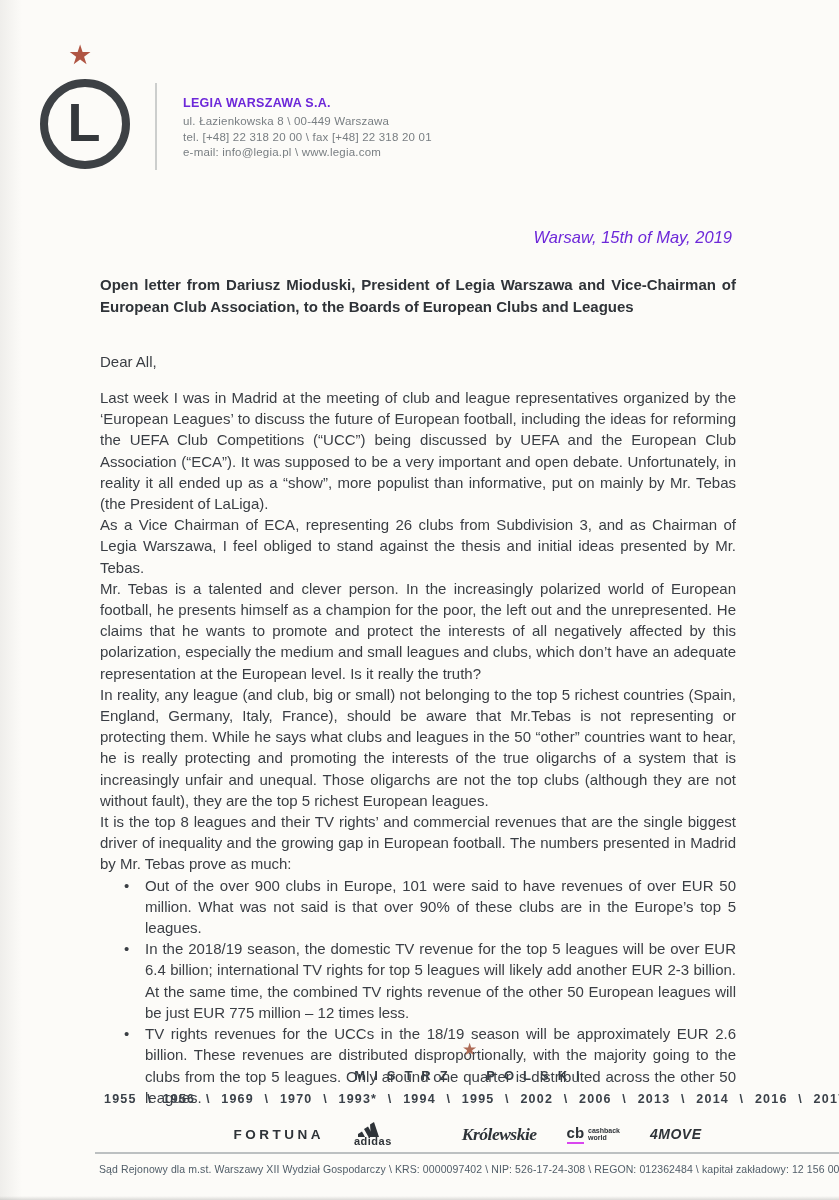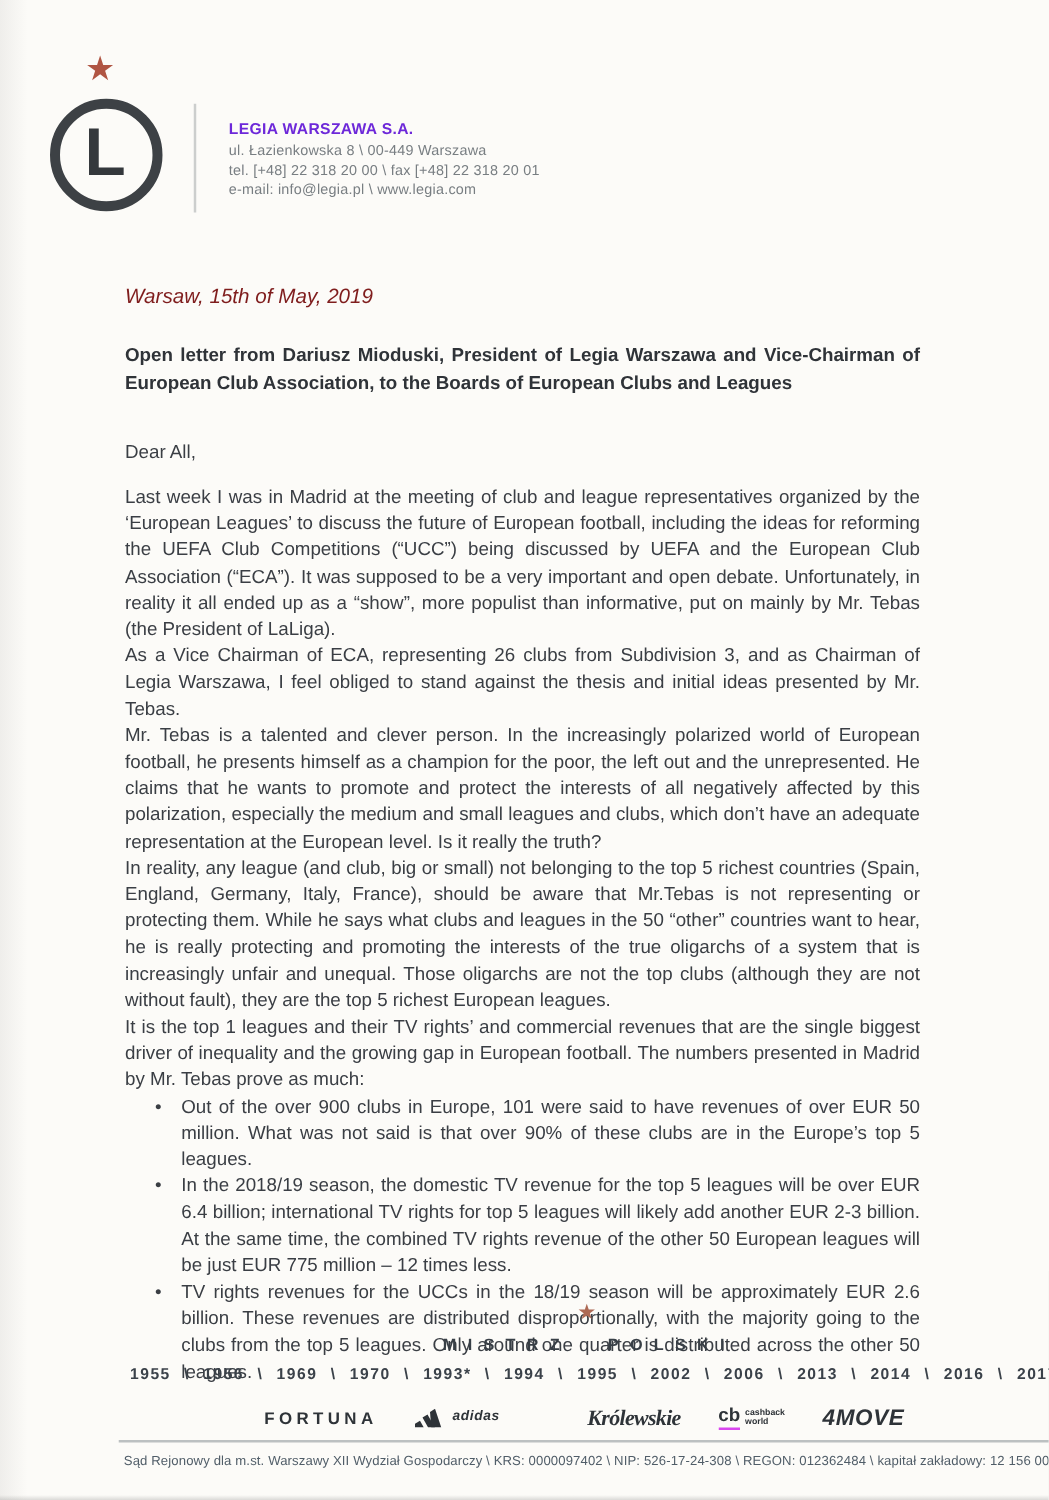--- a/index.html
+++ b/index.html
@@ -27,21 +27,21 @@
     font-size:54px; font-weight:bold; color:#34383c; line-height:1;
     transform:translate(-1px,-2px);
   }
   .lh-divider { position:absolute; left:155px; top:83px; width:2px; height:87px; background:#cccecd; }
   .lh-text { position:absolute; left:183px; top:96px; color:#787e82; }
   .lh-text .company { font-weight:bold; font-size:12.5px; color:#6d28d9; letter-spacing:0.3px; margin-bottom:4px; }
   .lh-text .line { font-size:11.5px; line-height:15.5px; letter-spacing:0.2px; }
 
   
   .letter { position:absolute; left:100px; top:228px; width:636px; }
-  .dateline { text-align:left; font-style:italic; font-size:16.5px; color:#7f1d1d; padding-right:4px; }
+  .dateline { text-align:right; font-style:italic; font-size:16.5px; color:#6d28d9; padding-right:4px; }
   .title {
     margin-top:27px; font-weight:bold; font-size:15px; line-height:22px;
     color:#2f3338; text-align:justify; text-align-last:left;
   }
   .salutation { margin-top:35px; font-size:15px; }
   .paragraphs { margin-top:17px; }
   .paragraphs p {
     font-size:15px; line-height:21.2px; text-align:justify; text-align-last:left;
   }
   ul.bullets { list-style:none; }
@@ -60,27 +60,27 @@
   .ft-mistrz { position:absolute; left:0; right:0; top:1068px; text-align:center;
     padding-left:104px; font-weight:bold; font-size:13px; color:#383f46;
     letter-spacing:9px; word-spacing:17px; }
   .ft-years { position:absolute; left:104px; top:1092px; width:735px; overflow:hidden;
     white-space:nowrap; font-weight:bold; font-size:12.5px; color:#3a4149;
     letter-spacing:1.2px; word-spacing:6px; }
   .ft-sponsors { position:absolute; left:0; right:0; top:1118px; height:32px;
     display:flex; align-items:center; justify-content:center; gap:30px;
     padding-left:96px; color:#2e3338; }
   .sp-fortuna { font-weight:bold; font-size:13.5px; letter-spacing:3.5px; }
-  .sp-adidas { display:flex; flex-direction:row; align-items:center; gap:0;font-style:italic; }
+  .sp-adidas { display:flex; flex-direction:column; align-items:center; gap:0; }
   .sp-adidas .word { font-weight:bold; font-size:11px; letter-spacing:0.5px; margin-top:-2px; }
   .sp-krolewskie { font-family:"Liberation Serif", serif; font-weight:bold; font-style:italic; font-size:17.5px; letter-spacing:-0.5px;margin-left:40px; }
   .sp-cashback { display:flex; align-items:center; gap:4px; }
   .sp-cashback .cb { font-weight:bold; font-size:15px; border-bottom:2px solid #d946ef; padding-bottom:1px; }
   .sp-cashback .stack { display:flex; flex-direction:column; font-weight:bold; font-size:7px; line-height:7.5px; }
-  .sp-4move { font-weight:bold; font-style:italic; font-size:18px; letter-spacing:0.5px; }
+  .sp-4move { font-weight:bold; font-style:italic; font-size:14px; letter-spacing:0.5px; }
   .ft-rule { position:absolute; left:95px; top:1152px; width:744px; height:2px; background:#9aa0a3; opacity:0.65; }
   .ft-legal { position:absolute; left:99px; top:1163px; width:740px; overflow:hidden;
     white-space:nowrap; font-size:10.5px; color:#505d68; letter-spacing:0.1px; }
 </style>
 </head>
 <body>
 
 <div class="page">
 
   <div class="edge-left"></div>
@@ -100,21 +100,21 @@
 
   <div class="letter">
     <div class="dateline">Warsaw, 15th of May, 2019</div>
     <div class="title">Open letter from Dariusz Mioduski, President of Legia Warszawa and Vice-Chairman of European Club Association, to the Boards of European Clubs and Leagues</div>
     <div class="salutation">Dear All,</div>
     <div class="paragraphs" id="paragraphs">
         <p>Last week I was in Madrid at the meeting of club and league representatives organized by the ‘European Leagues’ to discuss the future of European football, including the ideas for reforming the UEFA Club Competitions (“UCC”) being discussed by UEFA and the European Club Association (“ECA”). It was supposed to be a very important and open debate. Unfortunately, in reality it all ended up as a “show”, more populist than informative, put on mainly by Mr. Tebas (the President of LaLiga).</p>
         <p>As a Vice Chairman of ECA, representing 26 clubs from Subdivision 3, and as Chairman of Legia Warszawa, I feel obliged to stand against the thesis and initial ideas presented by Mr. Tebas.</p>
         <p>Mr. Tebas is a talented and clever person. In the increasingly polarized world of European football, he presents himself as a champion for the poor, the left out and the unrepresented. He claims that he wants to promote and protect the interests of all negatively affected by this polarization, especially the medium and small leagues and clubs, which don’t have an adequate representation at the European level. Is it really the truth?</p>
         <p>In reality, any league (and club, big or small) not belonging to the top 5 richest countries (Spain, England, Germany, Italy, France), should be aware that Mr.Tebas is not representing or protecting them. While he says what clubs and leagues in the 50 “other” countries want to hear, he is really protecting and promoting the interests of the true oligarchs of a system that is increasingly unfair and unequal. Those oligarchs are not the top clubs (although they are not without fault), they are the top 5 richest European leagues.</p>
-        <p>It is the top 1 leagues and their TV rights’ and commercial revenues that are the single biggest driver of inequality and the growing gap in European football. The numbers presented in Madrid by Mr. Tebas prove as much:</p>
+        <p>It is the top 8 leagues and their TV rights’ and commercial revenues that are the single biggest driver of inequality and the growing gap in European football. The numbers presented in Madrid by Mr. Tebas prove as much:</p>
       </div>
     <ul class="bullets" id="bullets">
         <li>Out of the over 900 clubs in Europe, 101 were said to have revenues of over EUR 50 million. What was not said is that over 90% of these clubs are in the Europe’s top 5 leagues.</li>
         <li>In the 2018/19 season, the domestic TV revenue for the top 5 leagues will be over EUR 6.4 billion; international TV rights for top 5 leagues will likely add another EUR 2-3 billion. At the same time, the combined TV rights revenue of the other 50 European leagues will be just EUR 775 million – 12 times less.</li>
         <li>TV rights revenues for the UCCs in the 18/19 season will be approximately EUR 2.6 billion. These revenues are distributed disproportionally, with the majority going to the clubs from the top 5 leagues. Only around one quarter is distributed across the other 50 leagues.</li>
       </ul>
   </div>
 
   <div class="ft-star">★</div>
   <div class="ft-mistrz">MISTRZ POLSKI</div>

